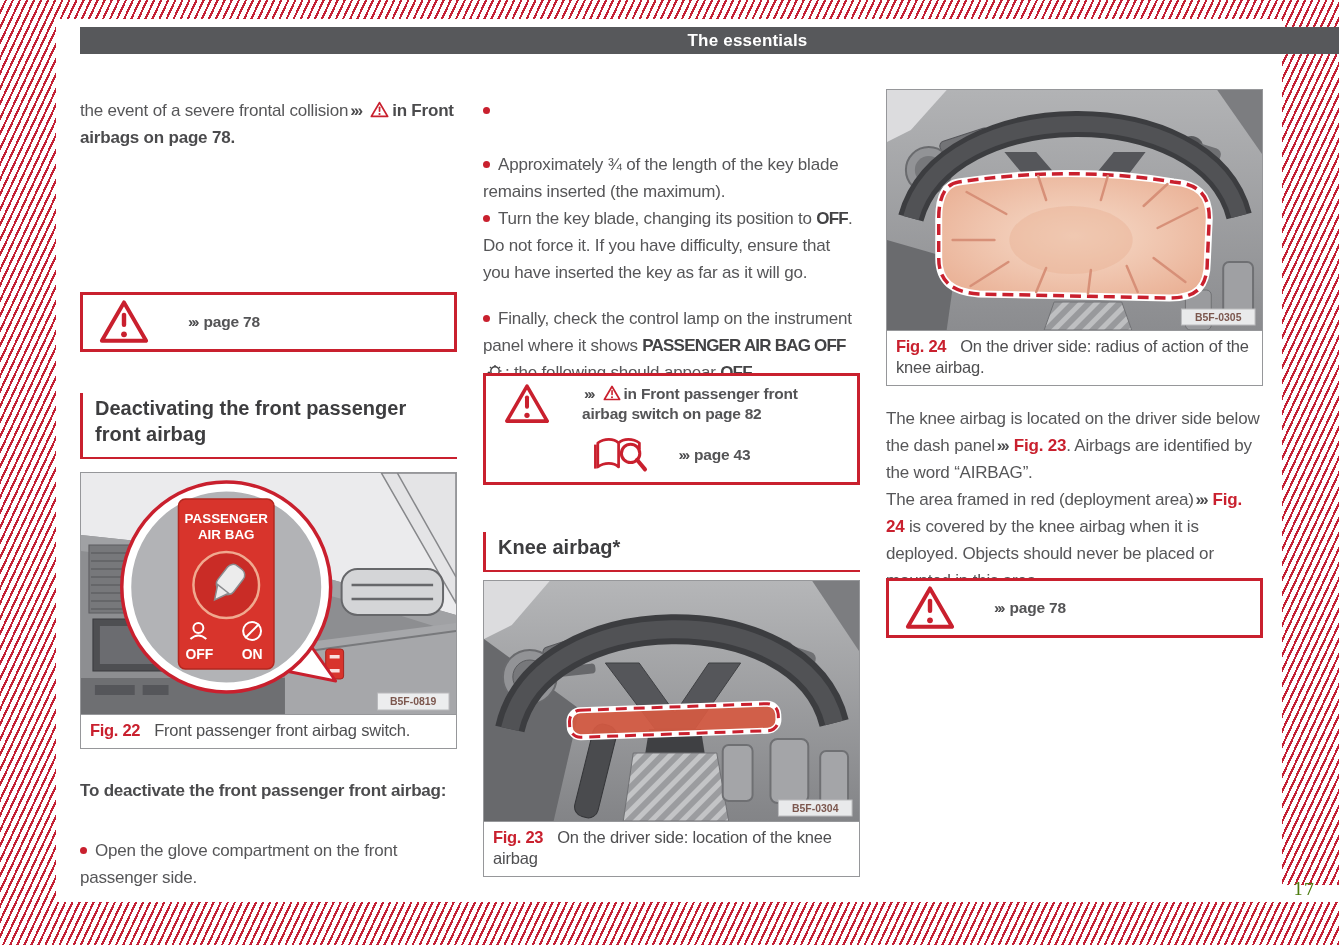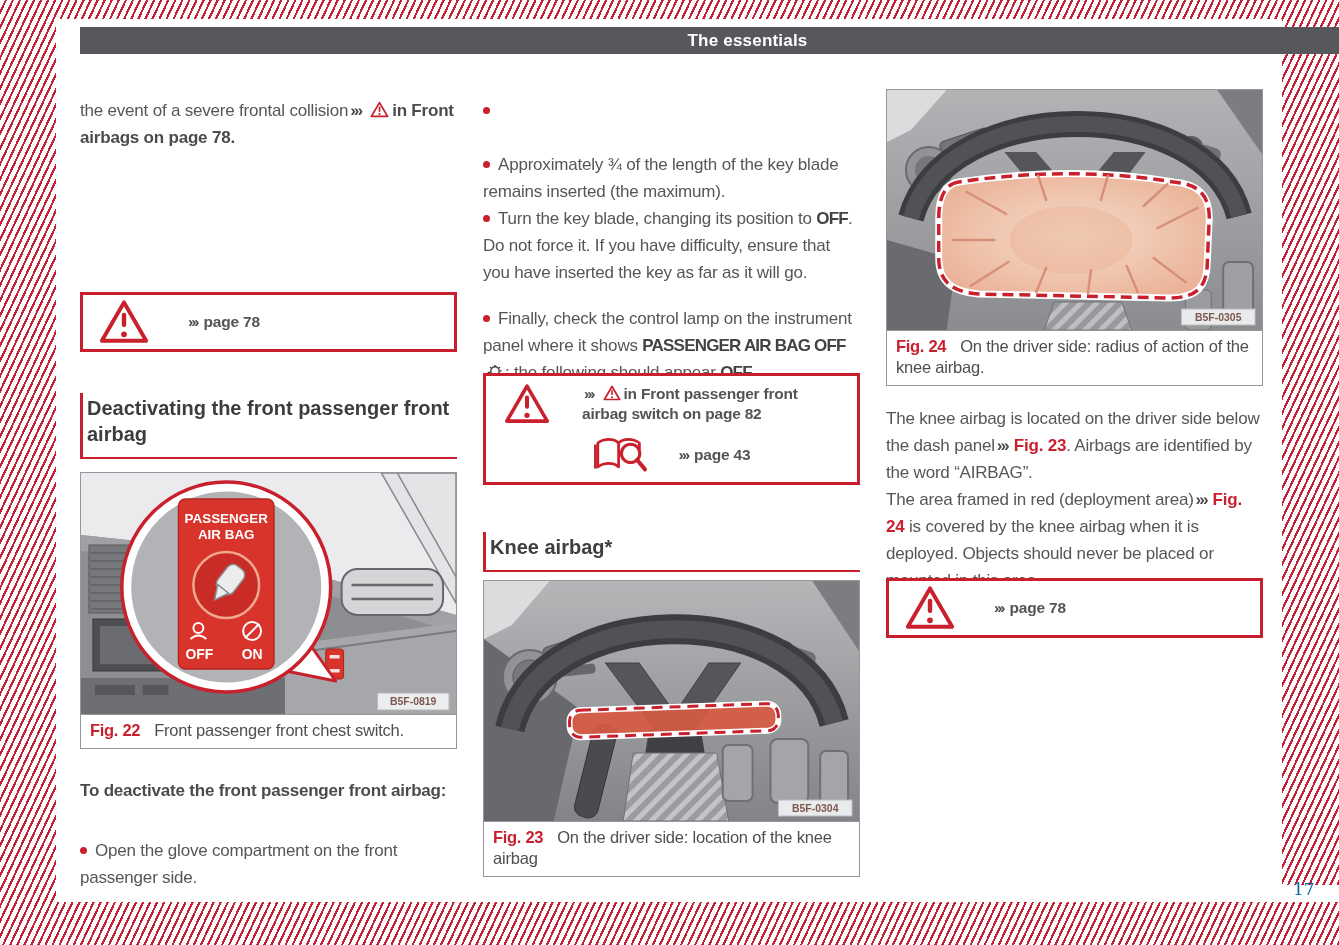--- a/index.html
+++ b/index.html
@@ -4,41 +4,41 @@
 <style>
   html,body{margin:0;padding:0;background:#fff;}
   body{font-family:"Liberation Sans", sans-serif;}
   .page{position:relative;width:1339px;height:945px;overflow:hidden;background:#fff;}
 
   
   .stripes{position:absolute;inset:0;
     background:repeating-linear-gradient(115deg,#ffffff 0px,#ffffff 4.3px,#c42135 4.3px,#c42135 6.4px);}
   .white-main{position:absolute;left:56px;top:19px;width:1226px;height:883px;background:#fff;}
   .white-notch{position:absolute;left:1282px;top:885px;width:57px;height:17px;background:#fff;}
-  .pagenum{position:absolute;left:1293px;top:879px;font-family:"DejaVu Serif",serif;font-size:17px;color:#0369a1;}
+  .pagenum{position:absolute;left:1293px;top:879px;font-family:"DejaVu Serif",serif;font-size:17px;color:#4d7c0f;}
 
   
   .header-bar{position:absolute;left:80px;top:27px;width:1335px;height:27px;background:#57585b;
     display:flex;align-items:center;justify-content:center;}
   .header-bar span{color:#fff;font-weight:700;font-size:17px;letter-spacing:.2px;}
 
   
   .col{position:absolute;top:75px;width:377px;height:830px;}
   .col-left{left:80px;} .col-mid{left:483px;} .col-right{left:886px;}
 
   .p{position:absolute;left:0;width:377px;font-size:17px;line-height:27px;color:#565658;letter-spacing:-.2px;}
   .b{font-weight:700;color:#4b4b4d;}
   .ref{font-weight:700;color:#4b4b4d;letter-spacing:-2px;margin:0 6px 0 2px;}
   .figref{font-weight:700;color:#c9202e;}
   .narrow{font-weight:700;color:#434345;letter-spacing:-.8px;}
   .dot{display:inline-block;width:7px;height:7px;border-radius:50%;background:#c9202e;margin:0 8px 3px 0;vertical-align:middle;}
   .inline-ico{vertical-align:-2px;margin:0 3px;}
 
   .heading{position:absolute;left:0;width:377px;box-sizing:border-box;font-size:20px;font-weight:700;
-    color:#3d3d3f;line-height:26px;padding:2px 0 10px 4px;border-left:3px solid #c9202e;border-bottom:2px solid #c9202e;}
+    color:#3d3d3f;line-height:26px;padding:2px 0 10px 12px;border-left:3px solid #c9202e;border-bottom:2px solid #c9202e;}
 
   .warn{position:absolute;left:0;width:377px;box-sizing:border-box;border:3px solid #c9202e;background:#fff;
     display:flex;align-items:center;padding:6px 14px;gap:35px;}
   .warn .txt{font-size:15.5px;font-weight:700;color:#545456;line-height:20px;letter-spacing:-.2px;}
   .warn .icell{flex:0 0 54px;display:flex;justify-content:center;}
   .warn-col{flex-direction:column;align-items:center;gap:10px;}
   .warn-row{display:flex;align-items:center;gap:28px;}
 
   .figure{position:absolute;left:0;width:377px;box-sizing:border-box;border:1px solid #96979a;background:#fff;}
   .figimg{display:block;width:100%;}
@@ -133,21 +133,21 @@
           <circle cx="118" cy="155" r="5"></circle>
             <path d="M110 166 q8 -7 16 0"></path>
           <circle cx="172" cy="158" r="9"></circle>
             <line x1="165" y1="165" x2="179" y2="151"></line>
         </g>
         <text x="119" y="186" text-anchor="middle" font-size="14" font-weight="bold" fill="#ffffff">OFF</text>
         <text x="172" y="186" text-anchor="middle" font-size="14" font-weight="bold" fill="#ffffff">ON</text>
         <rect x="298" y="220" width="72" height="17" fill="#ecedee" stroke="#b7b8ba"></rect>
         <text x="334" y="232.5" text-anchor="middle" font-size="10.5" font-weight="bold" fill="#7c574e">B5F-0819</text>
       </svg>
-      <div class="figcap"><span class="figlab">Fig. 22</span><span>Front passenger front chest switch.</span></div>
+      <div class="figcap"><span class="figlab">Fig. 22</span><span>Front passenger front airbag switch.</span></div>
     </div>
 
     <p class="p b" style="top:685px">To deactivate the front passenger front airbag:</p>
 
     <p class="p" style="top:745px"><span class="dot"></span><span>Open the glove compartment on the front passenger side.</span></p>
   </div>
 
   <div class="col col-mid">
 
     <p class="p" style="top:5px"><span class="dot"></span></p>

